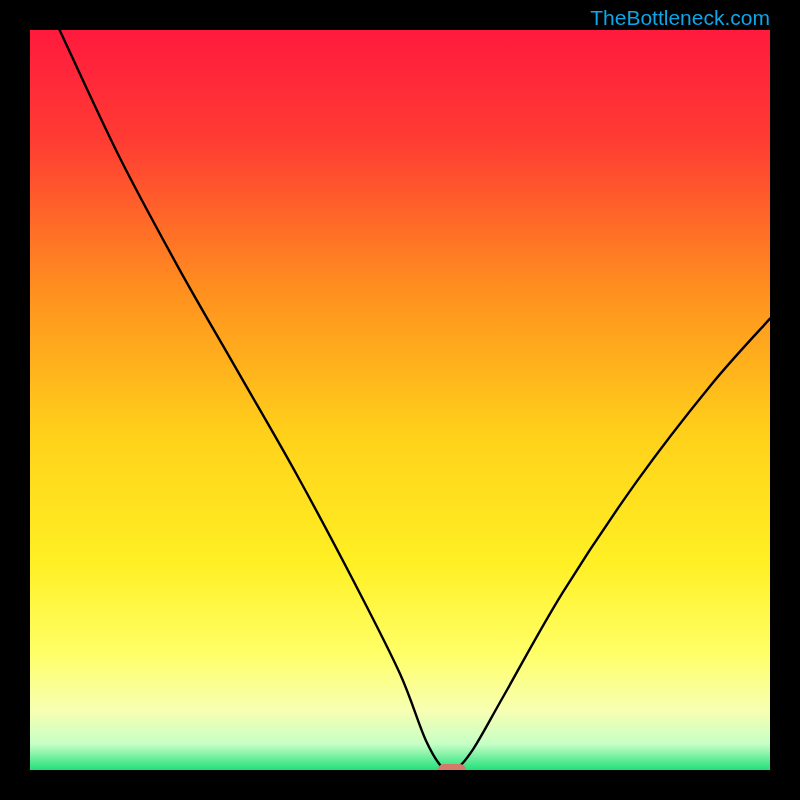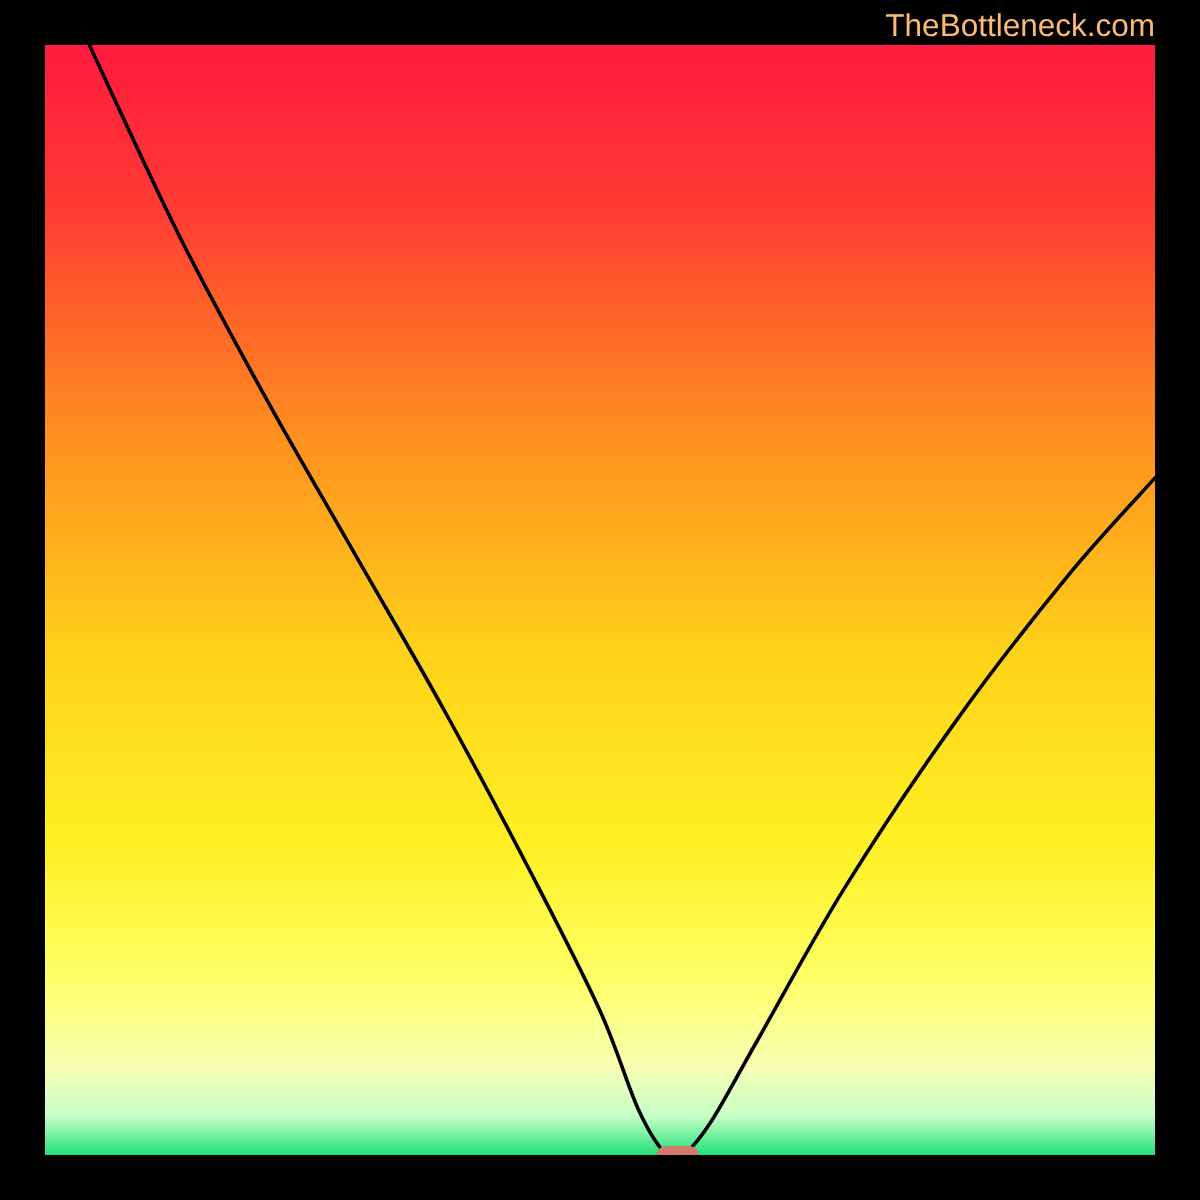--- a/index.html
+++ b/index.html
@@ -38,21 +38,21 @@
     position: absolute;
     top: 0;
     left: 0;
     width: 100%;
     height: 100%;
   }
   .watermark {
     position: absolute;
     top: 6px;
     right: 30px;
-    color: #fdba74;
+    color: #0ea5e9;
     font-size: 21px;
     letter-spacing: 0px;
     font-weight: 400;
   }
 </style>
 </head>
 <body>
 
 <div class="frame">
 

